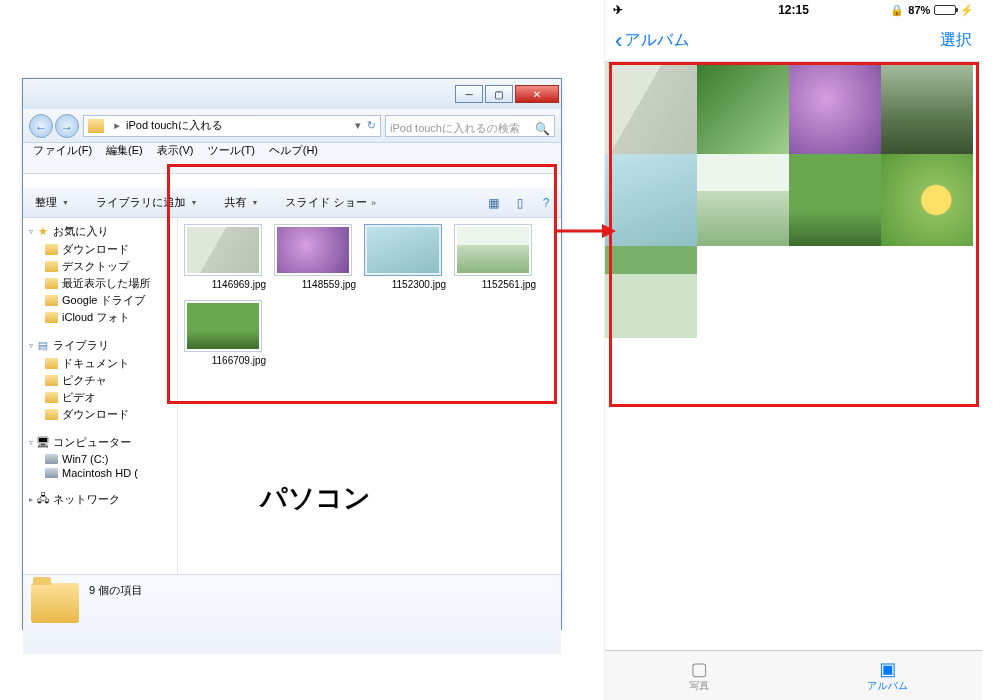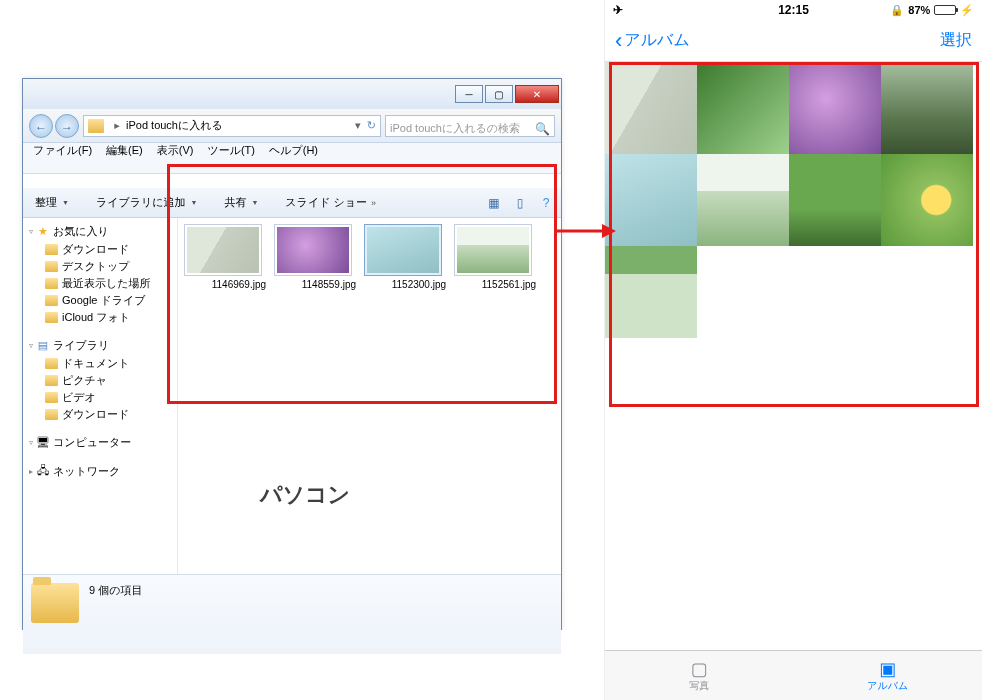--- a/index.html
+++ b/index.html
@@ -55,21 +55,21 @@
 .thumb-img { width:78px; height:52px; border:1px solid #c3cfdd; padding:2px; background:#fff;}
 .thumb-img.sel { border:1px solid #7ba7d1; background:#e3f0fc;}
 .thumb-inner { width:100%; height:100%;}
 .thumb-name { font-size:10px; margin-top:3px; white-space:nowrap; overflow:hidden;}
 .statusbar { height:80px; border-top:1px solid #d3dce8; background:linear-gradient(#f7fafe,#eef3fa);
   display:flex; align-items:flex-start; padding:8px; gap:10px; font-size:11px;}
 .status-folder { width:48px; height:40px; background:linear-gradient(#fde29a,#e8b84a); border-radius:3px; position:relative;}
 .status-folder::before{content:""; position:absolute; top:-6px; left:2px; width:18px; height:8px; background:#f0c96a; border-radius:2px 2px 0 0;}
 
 
-.caption { position:absolute; font-size:22px; font-weight:bold; color:#404040;}
+.caption { position:absolute; font-size:27px; font-weight:bold; color:#000000;}
 .cap-pc { left:260px; top:480px;}
 .cap-ipod { left:700px; top:480px;}
 
 
 .arrow { position:absolute; left:556px; top:222px; width:60px; height:18px; z-index:10;}
 
 
 .iphone { position:absolute; left:604px; top:0; width:378px; height:700px; background:#fff;
   border-left:1px solid #eee;}
 .ios-status { height:20px; display:flex; align-items:center; padding:0 8px; font-size:12px; font-weight:600;}
@@ -205,20 +205,30 @@
               <span>ダウンロード</span>
             </div>
           </div>
       </div>
       <div class="sb-group">
         <div class="sb-head">
           <span class="sb-tw">▿</span>
             <span class="sb-ico">🖥</span>
           <span>コンピューター</span>
         </div>
+        <div id="comp-list">
+            <div class="sb-item">
+              <span class="sb-ico ico-drive"></span>
+              <span>Win7 (C:)</span>
+            </div>
+            <div class="sb-item">
+              <span class="sb-ico ico-drive"></span>
+              <span>Macintosh HD (</span>
+            </div>
+          </div>
       </div>
       <div class="sb-group">
         <div class="sb-head">
           <span class="sb-tw">▸</span>
             <span class="sb-ico">🖧</span>
           <span>ネットワーク</span>
         </div>
       </div>
     </div>
     <div class="filepane">
@@ -239,20 +249,26 @@
             <div class="thumb-img sel">
               <div class="thumb-inner g5"></div>
             </div>
             <div class="thumb-name">1152300.jpg</div>
           </div>
           <div class="thumb">
             <div class="thumb-img">
               <div class="thumb-inner g6"></div>
             </div>
             <div class="thumb-name">1152561.jpg</div>
+          </div>
+          <div class="thumb">
+            <div class="thumb-img">
+              <div class="thumb-inner g7"></div>
+            </div>
+            <div class="thumb-name">1166709.jpg</div>
           </div>
         </div>
     </div>
   </div>
   <div class="statusbar">
     <div class="status-folder"></div>
     <span>9 個の項目</span>
   </div>
 </div>
 

